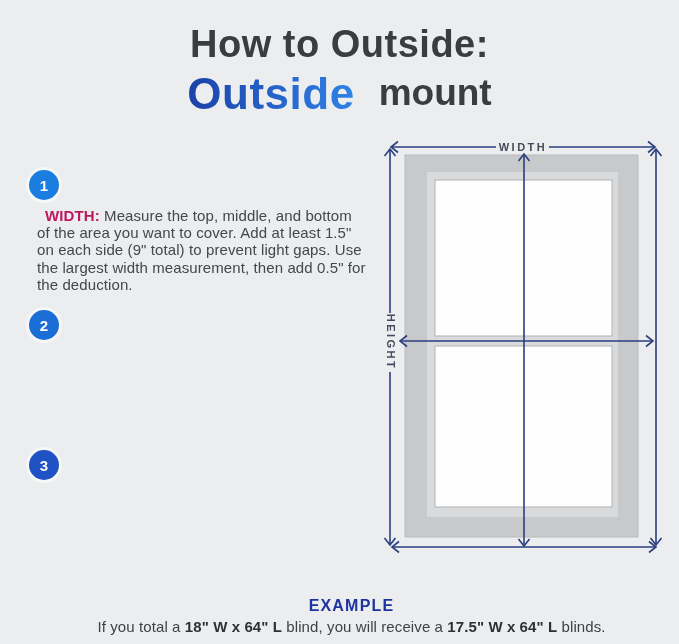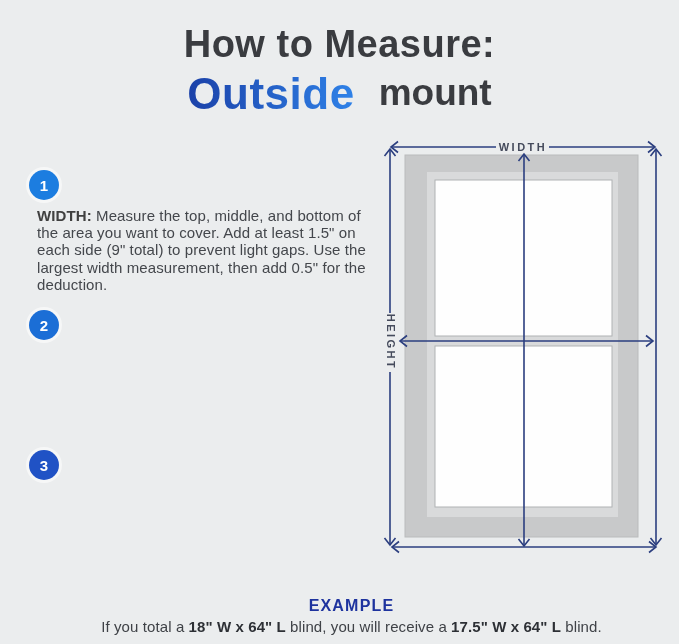--- a/index.html
+++ b/index.html
@@ -40,21 +40,21 @@
     color: #ffffff; font-size: 15px; font-weight: 700;
     display: flex; align-items: center; justify-content: center;
     box-shadow: 0 0 0 3px rgba(255,255,255,0.55);
     margin-left: 1px;
   }
   .step-text {
     margin: 7px 0 0 9px; width: 330px;
     font-size: 15px; line-height: 17.2px; letter-spacing: 0.1px;
     color: #44474c;
   }
-  .step-label { font-weight: 700; color: #404040; }
+  .step-label { font-weight: 700; color: #be185d; margin-left: 8px; }
 
   
   .diagram-svg { position: absolute; top: 0; left: 0; }
   .diagram-svg text {
     font-family: "Liberation Sans", "DejaVu Sans", sans-serif;
     font-size: 11px; font-weight: 600; letter-spacing: 2.5px;
   }
 
   
   .example-block {
@@ -69,21 +69,21 @@
     margin-top: 3px; font-size: 15px; color: #3f4247; letter-spacing: 0.1px;
   }
   .example-bold { font-weight: 700; color: #2d3035; }
 </style>
 </head>
 <body>
 
 <div class="page">
 
   <div class="title-block">
-    <div class="title-line1">How to Measure:</div>
+    <div class="title-line1">How to Outside:</div>
     <div class="title-line2">
       <span class="title-highlight">Outside</span><span class="title-suffix">mount</span>
     </div>
   </div>
 
   <div class="step" style="top:170px">
     <div class="step-badge" style="background-color: rgb(28, 125, 224);">1</div>
     <p class="step-text">
       <span class="step-label">WIDTH:</span>
       <span>Measure the top, middle, and bottom of the area you want to cover. Add at least 1.5" on each side (9" total) to prevent light gaps. Use the largest width measurement, then add 0.5" for the deduction.</span>
@@ -134,17 +134,17 @@
       <polyline points="649,541.5 656,547 649,552.5"></polyline>
     </g>
 
     <text x="523" y="151" text-anchor="middle" style="fill: rgb(69, 75, 92);">WIDTH</text>
     <text x="390" y="345.5" text-anchor="middle" transform="rotate(90 390 342)" style="fill: rgb(69, 75, 92);">HEIGHT</text>
   </svg>
 
   <div class="example-block">
     <div class="example-heading">EXAMPLE</div>
     <div class="example-line">
-      <span>If you total a </span><span class="example-bold">18" W x 64" L</span><span> blind, you will receive a </span><span class="example-bold">17.5" W x 64" L</span><span> blind.</span>
+      <span>If you total a </span><span class="example-bold">18" W x 64" L</span><span> blind, you will receive a </span><span class="example-bold">17.5" W x 64" L</span><span> blinds.</span>
     </div>
   </div>
 
 </div>
 
 </body></html>

